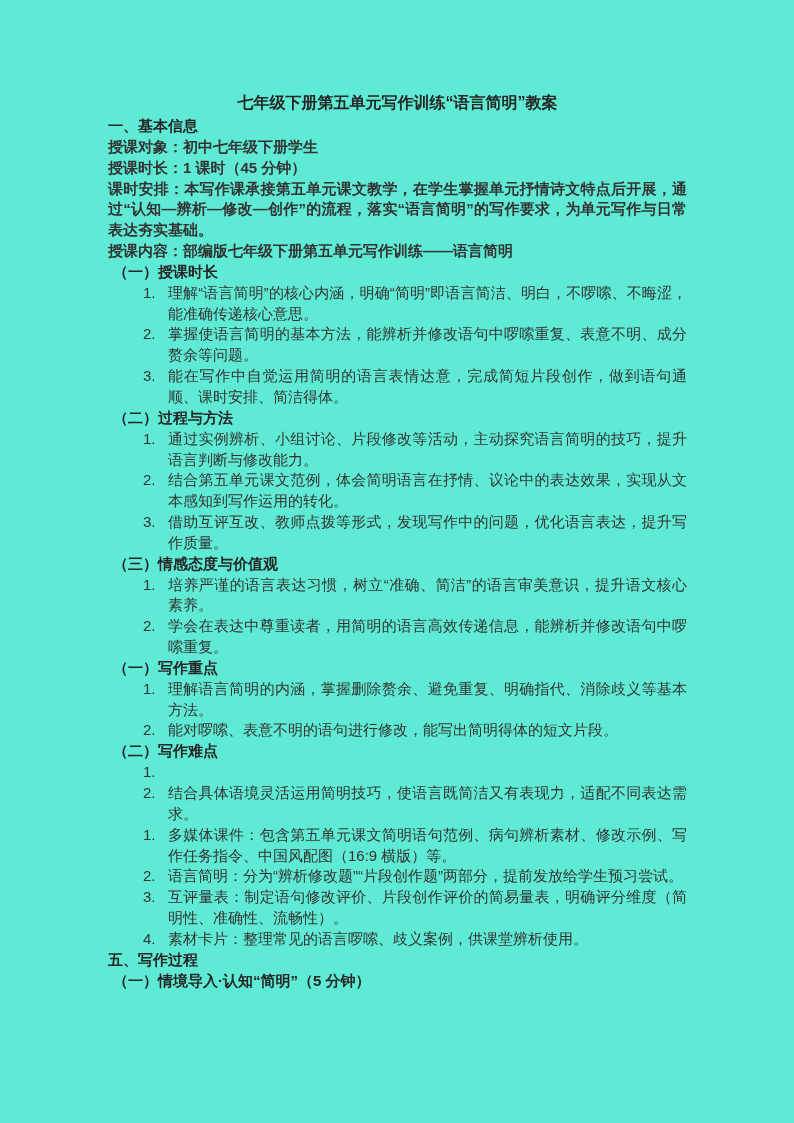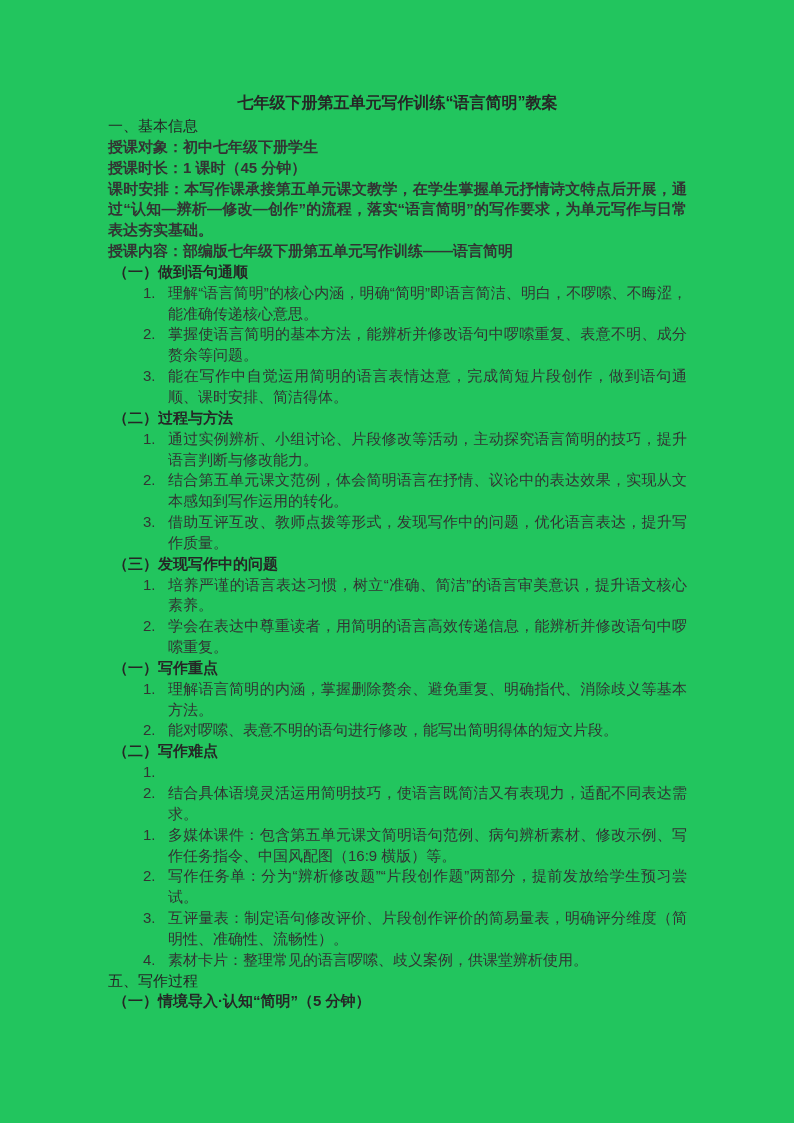--- a/index.html
+++ b/index.html
@@ -12,34 +12,34 @@
     height: 1123px;
     overflow: hidden;
     font-family: "Liberation Sans", "DejaVu Sans", sans-serif;
     color: #333333;
   }
   .page {
     box-sizing: border-box;
     width: 794px;
     height: 1123px;
     padding: 92px 107px 8px 108px;
-    background: #22c55e;
+    background: #5eead4;
   }
   .doc-title {
     font-size: 16px;
     line-height: 22px;
     font-weight: bold;
     text-align: center;
     color: #262626;
     margin: 0 0 2px 0;
   }
   .heading {
     font-size: 15px;
     line-height: 20.85px;
-    font-weight: normal;
+    font-weight: bold;
     color: #262626;
     margin: 0;
   }
   .subheading {
     font-size: 15px;
     line-height: 20.85px;
     font-weight: bold;
     color: #262626;
     margin: 0;
     padding-left: 5px;
@@ -74,21 +74,21 @@
 
   <h1 class="doc-title">七年级下册第五单元写作训练“语言简明”教案</h1>
 
   <h2 class="heading">一、基本信息</h2>
   <p class="para">授课对象：初中七年级下册学生</p>
   <p class="para">授课时长：1 课时（45 分钟）</p>
   <p class="para">课时安排：本写作课承接第五单元课文教学，在学生掌握单元抒情诗文特点后开展，通过“认知—辨析—修改—创作”的流程，落实“语言简明”的写作要求，为单元写作与日常表达夯实基础。</p>
   <p class="para">授课内容：部编版七年级下册第五单元写作训练——语言简明</p>
 
 
-  <h3 class="subheading">（一）做到语句通顺</h3>
+  <h3 class="subheading">（一）授课时长</h3>
   <div class="list">
     <div class="li">
       <span class="num">1.</span>
       <span class="li-text">理解“语言简明”的核心内涵，明确“简明”即语言简洁、明白，不啰嗦、不晦涩，能准确传递核心意思。</span>
     </div>
     <div class="li">
       <span class="num">2.</span>
       <span class="li-text">掌握使语言简明的基本方法，能辨析并修改语句中啰嗦重复、表意不明、成分赘余等问题。</span>
     </div>
     <div class="li">
@@ -106,21 +106,21 @@
     <div class="li">
       <span class="num">2.</span>
       <span class="li-text">结合第五单元课文范例，体会简明语言在抒情、议论中的表达效果，实现从文本感知到写作运用的转化。</span>
     </div>
     <div class="li">
       <span class="num">3.</span>
       <span class="li-text">借助互评互改、教师点拨等形式，发现写作中的问题，优化语言表达，提升写作质量。</span>
     </div>
   </div>
 
-  <h3 class="subheading">（三）发现写作中的问题</h3>
+  <h3 class="subheading">（三）情感态度与价值观</h3>
   <div class="list">
     <div class="li">
       <span class="num">1.</span>
       <span class="li-text">培养严谨的语言表达习惯，树立“准确、简洁”的语言审美意识，提升语文核心素养。</span>
     </div>
     <div class="li">
       <span class="num">2.</span>
       <span class="li-text">学会在表达中尊重读者，用简明的语言高效传递信息，能辨析并修改语句中啰嗦重复。</span>
     </div>
   </div>
@@ -149,21 +149,21 @@
     </div>
   </div>
 
   <div class="list">
     <div class="li">
       <span class="num">1.</span>
       <span class="li-text">多媒体课件：包含第五单元课文简明语句范例、病句辨析素材、修改示例、写作任务指令、中国风配图（16:9 横版）等。</span>
     </div>
     <div class="li">
       <span class="num">2.</span>
-      <span class="li-text">写作任务单：分为“辨析修改题”“片段创作题”两部分，提前发放给学生预习尝试。</span>
+      <span class="li-text">语言简明：分为“辨析修改题”“片段创作题”两部分，提前发放给学生预习尝试。</span>
     </div>
     <div class="li">
       <span class="num">3.</span>
       <span class="li-text">互评量表：制定语句修改评价、片段创作评价的简易量表，明确评分维度（简明性、准确性、流畅性）。</span>
     </div>
     <div class="li">
       <span class="num">4.</span>
       <span class="li-text">素材卡片：整理常见的语言啰嗦、歧义案例，供课堂辨析使用。</span>
     </div>
   </div>

